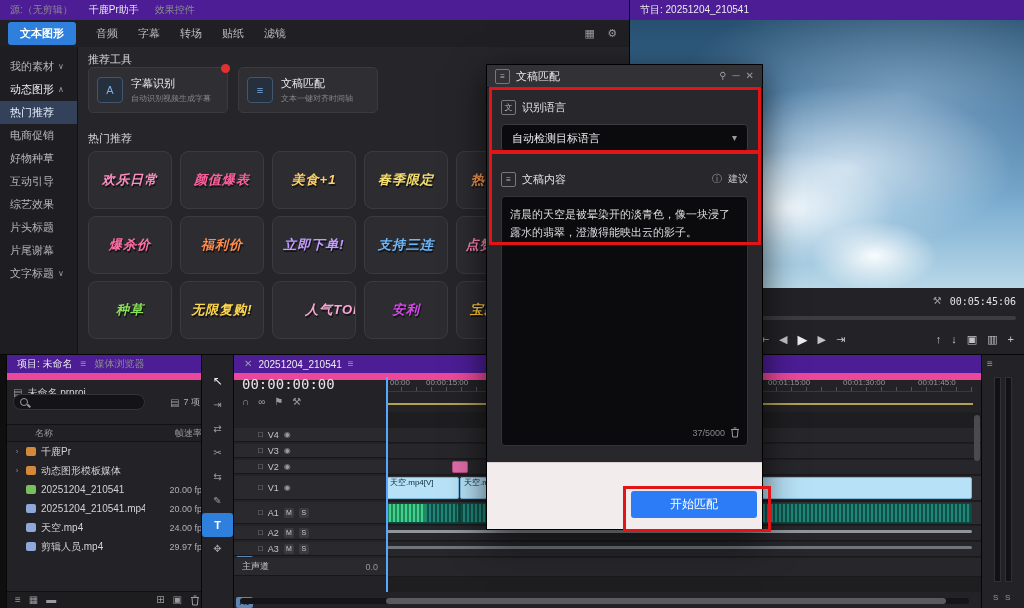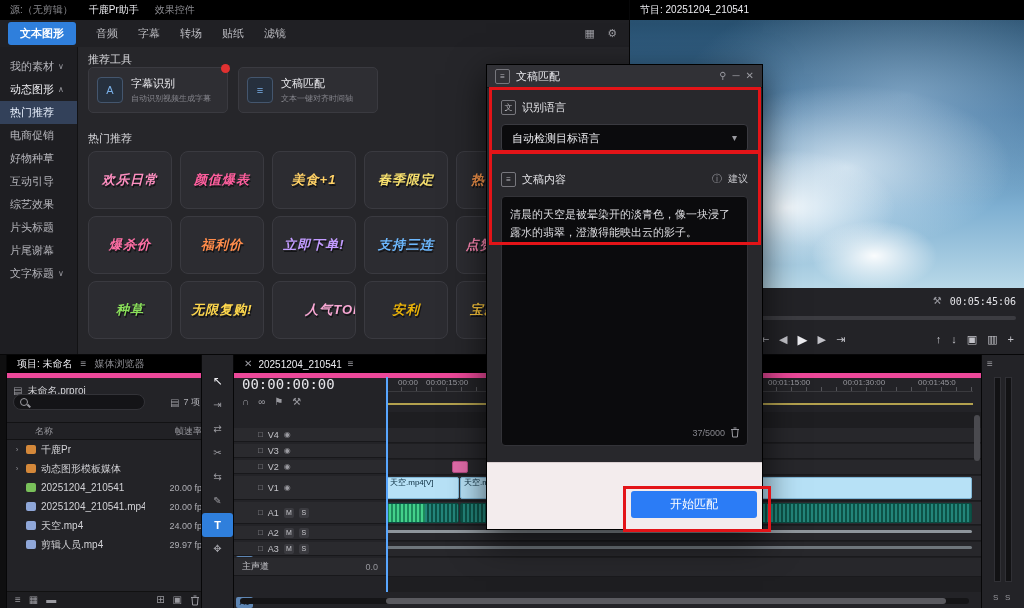--- a/index.html
+++ b/index.html
@@ -1,22 +1,22 @@
 <!DOCTYPE html>
 <html><head>
 <meta charset="utf-8">
 <style>
   html,body{margin:0;padding:0;background:#0a0a0b;}
   #app{position:relative;width:1024px;height:608px;overflow:hidden;background:#0f0f10;
        font-family:"Liberation Sans","DejaVu Sans",sans-serif;color:#cfcfd2;
        -webkit-font-smoothing:antialiased;}
   .abs{position:absolute;}
   .panel{position:absolute;background:#232327;outline:1px solid #070708;}
-  .tb{height:20px;background:#000000;display:flex;align-items:center;gap:16px;
-      padding:0 10px;font-size:10px;color:#8b8b90;border-bottom:5px solid #ec4899;}
+  .tb{height:20px;background:#4c1d95;display:flex;align-items:center;gap:16px;
+      padding:0 10px;font-size:10px;color:#8b8b90;border-bottom:7px solid #ec4899;}
   .tb .tab{cursor:default;white-space:nowrap;}
   .tb .active{color:#ececf0;}
   .mono{font-family:"DejaVu Sans Mono","Liberation Mono",monospace;}
   .icon{display:inline-block;color:#9a9aa0;font-size:10px;line-height:1;}
   
   .plugtabs{position:absolute;left:0;top:20px;right:0;height:27px;background:#202024;
             display:flex;align-items:center;border-bottom:1px solid #101012;}
   .pill{margin-left:8px;padding:4px 12px;background:#2f7fdc;color:#fff;border-radius:3px;
         font-size:11px;font-weight:bold;}
   .plugtab{margin-left:20px;font-size:11px;color:#b9b9bf;}
@@ -237,21 +237,21 @@
         <div class="tile">
             <span style="color: rgb(138, 224, 90);">种草</span>
           </div>
         <div class="tile">
             <span style="color: rgb(255, 216, 77);">无限复购!</span>
           </div>
         <div class="tile">
             <span style="color: #f9a8d4; margin-left: 40px;">人气TOP</span>
           </div>
         <div class="tile">
-            <span style="color: #eab308; text-align: right;">安利</span>
+            <span style="color: #d946ef; text-align: right;">安利</span>
           </div>
         <div class="tile">
             <span style="color: rgb(255, 201, 60);">宝藏尖货</span>
           </div>
       </div>
     </div>
   </section>
 
   <section class="panel" style="left:630px;top:0;width:394px;height:354px;">
     <div class="tb">
@@ -396,21 +396,21 @@
 
     <div class="abs mono" style="left:8px;top:21px;font-size:14px;color:#e6e6ea;">00:00:00:00</div>
     <div class="abs" style="left:8px;top:42px;display:flex;gap:9px;">
       <span class="icon">∩</span>
       <span class="icon">∞</span>
       <span class="icon">⚑</span>
       <span class="icon">⚒</span>
     </div>
 
     <div class="ruler">
-      <span class="rlab" style="left:12px;">00:00</span>
+      <span class="rlab" style="left:4px;">00:00</span>
       <span class="rlab" style="left:40px;">00:00:15:00</span>
       <span class="rlab" style="left:382px;">00:01:15:00</span>
       <span class="rlab" style="left:457px;">00:01:30:00</span>
       <span class="rlab" style="left:532px;">00:01:45:0</span>
       <span class="ticks"></span>
     </div>
     <div class="abs" style="left:152px;right:8px;top:48px;height:2px;background:#b3a14e;"></div>
 
     <div class="thead">
       <div class="trow" style="top:16px;height:14px;">

